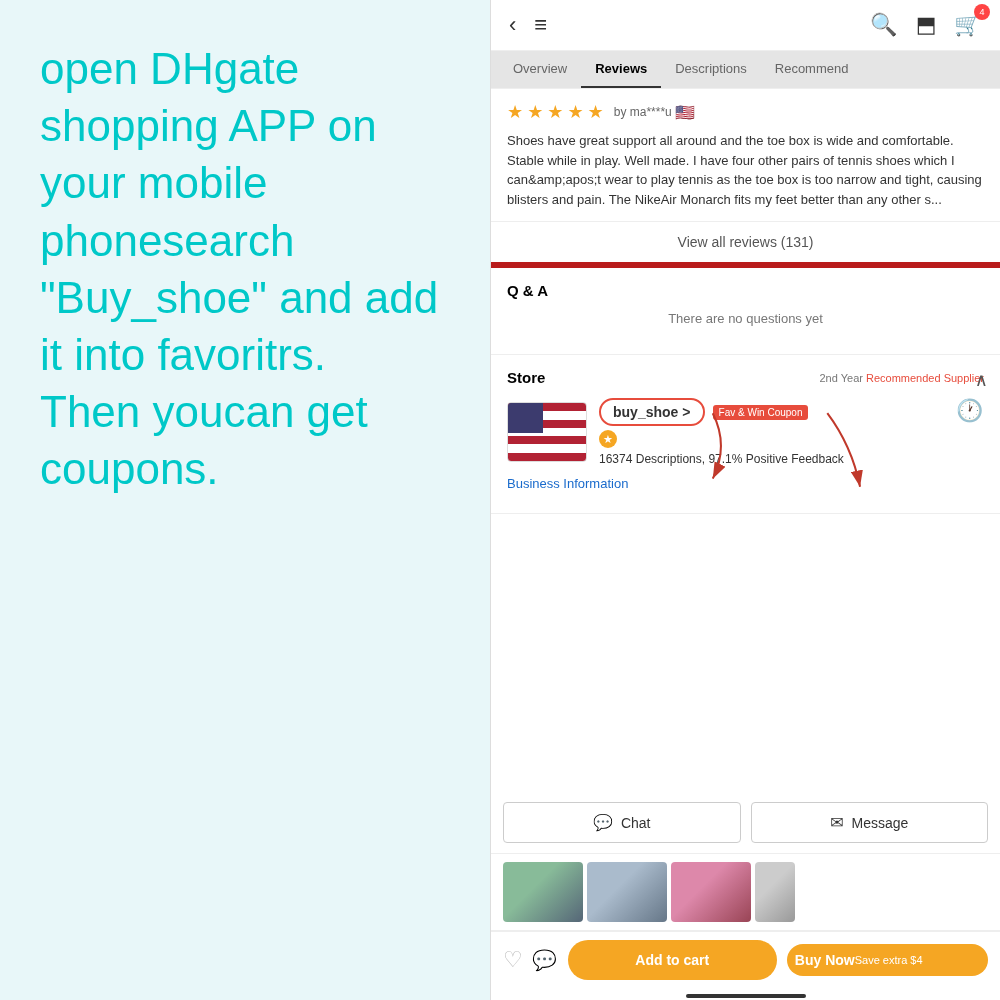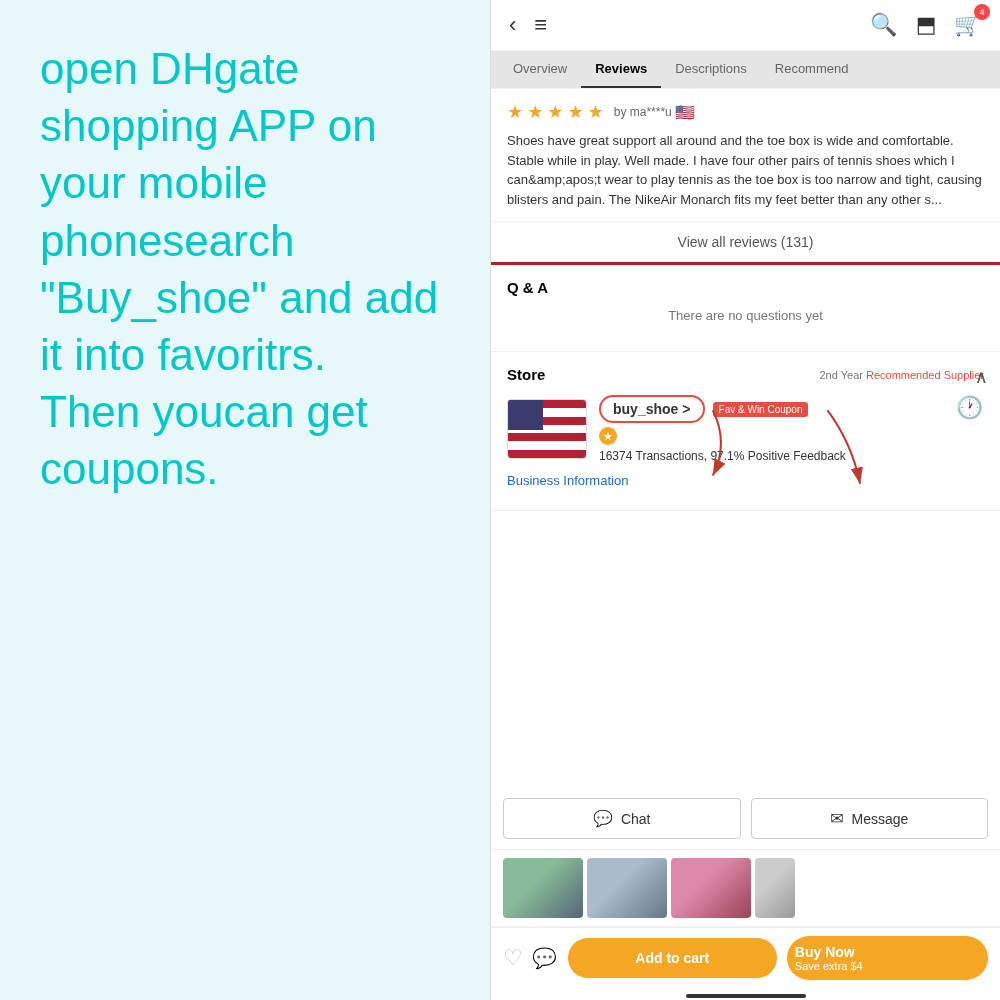--- a/index.html
+++ b/index.html
@@ -138,21 +138,21 @@
       font-size: 16px;
     }
     .review-text {
       font-size: 13px;
       color: #333;
       line-height: 1.5;
     }
     .view-all-reviews {
       text-align: center;
       padding: 12px;
-      border-bottom: 3px solid #b91c1c;
+      border-bottom: 6px solid #b91c1c;
       font-size: 14px;
       color: #555;
     }
 
     
     .qa-section {
       padding: 14px 16px;
       border-bottom: 1px solid #eee;
     }
     .qa-title {
@@ -389,22 +389,22 @@
       flex: 1;
       background: #f5a623;
       color: #fff;
       border: none;
       border-radius: 24px;
       padding: 8px;
       font-size: 14px;
       font-weight: 700;
       cursor: pointer;
       display: flex;
-      flex-direction: column;
-      align-items: flex-start;
+      flex-direction: row;
+      align-items: center;
     }
     .buy-now-btn .save-text {
       font-size: 11px;
       font-weight: 400;
     }
     .home-indicator {
       width: 120px;
       height: 4px;
       background: #333;
       border-radius: 2px;
@@ -492,21 +492,21 @@
               <span>buy_shoe</span>
               <span class="store-name-arrow"> &gt;</span>
             </span>
             <span class="fav-badge">Fav &amp; Win Coupon</span>
           </div>
           <div style="display:flex;align-items:center;gap:6px;margin-bottom:4px;">
             <span class="store-star-icon">★</span>
           </div>
           <div class="store-transactions">
             <span>16374</span>
-            <span> Transactions, </span>
+            <span> Descriptions, </span>
             <span>97.1%</span>
             <span> Positive Feedback</span>
           </div>
         </div>
 
         <div style="display:flex;flex-direction:column;align-items:center;gap:10px;position:absolute;right:0;top:0;">
           <div style="font-size:22px;color:#777;cursor:pointer;">🕐</div>
         </div>
       </div>
 

